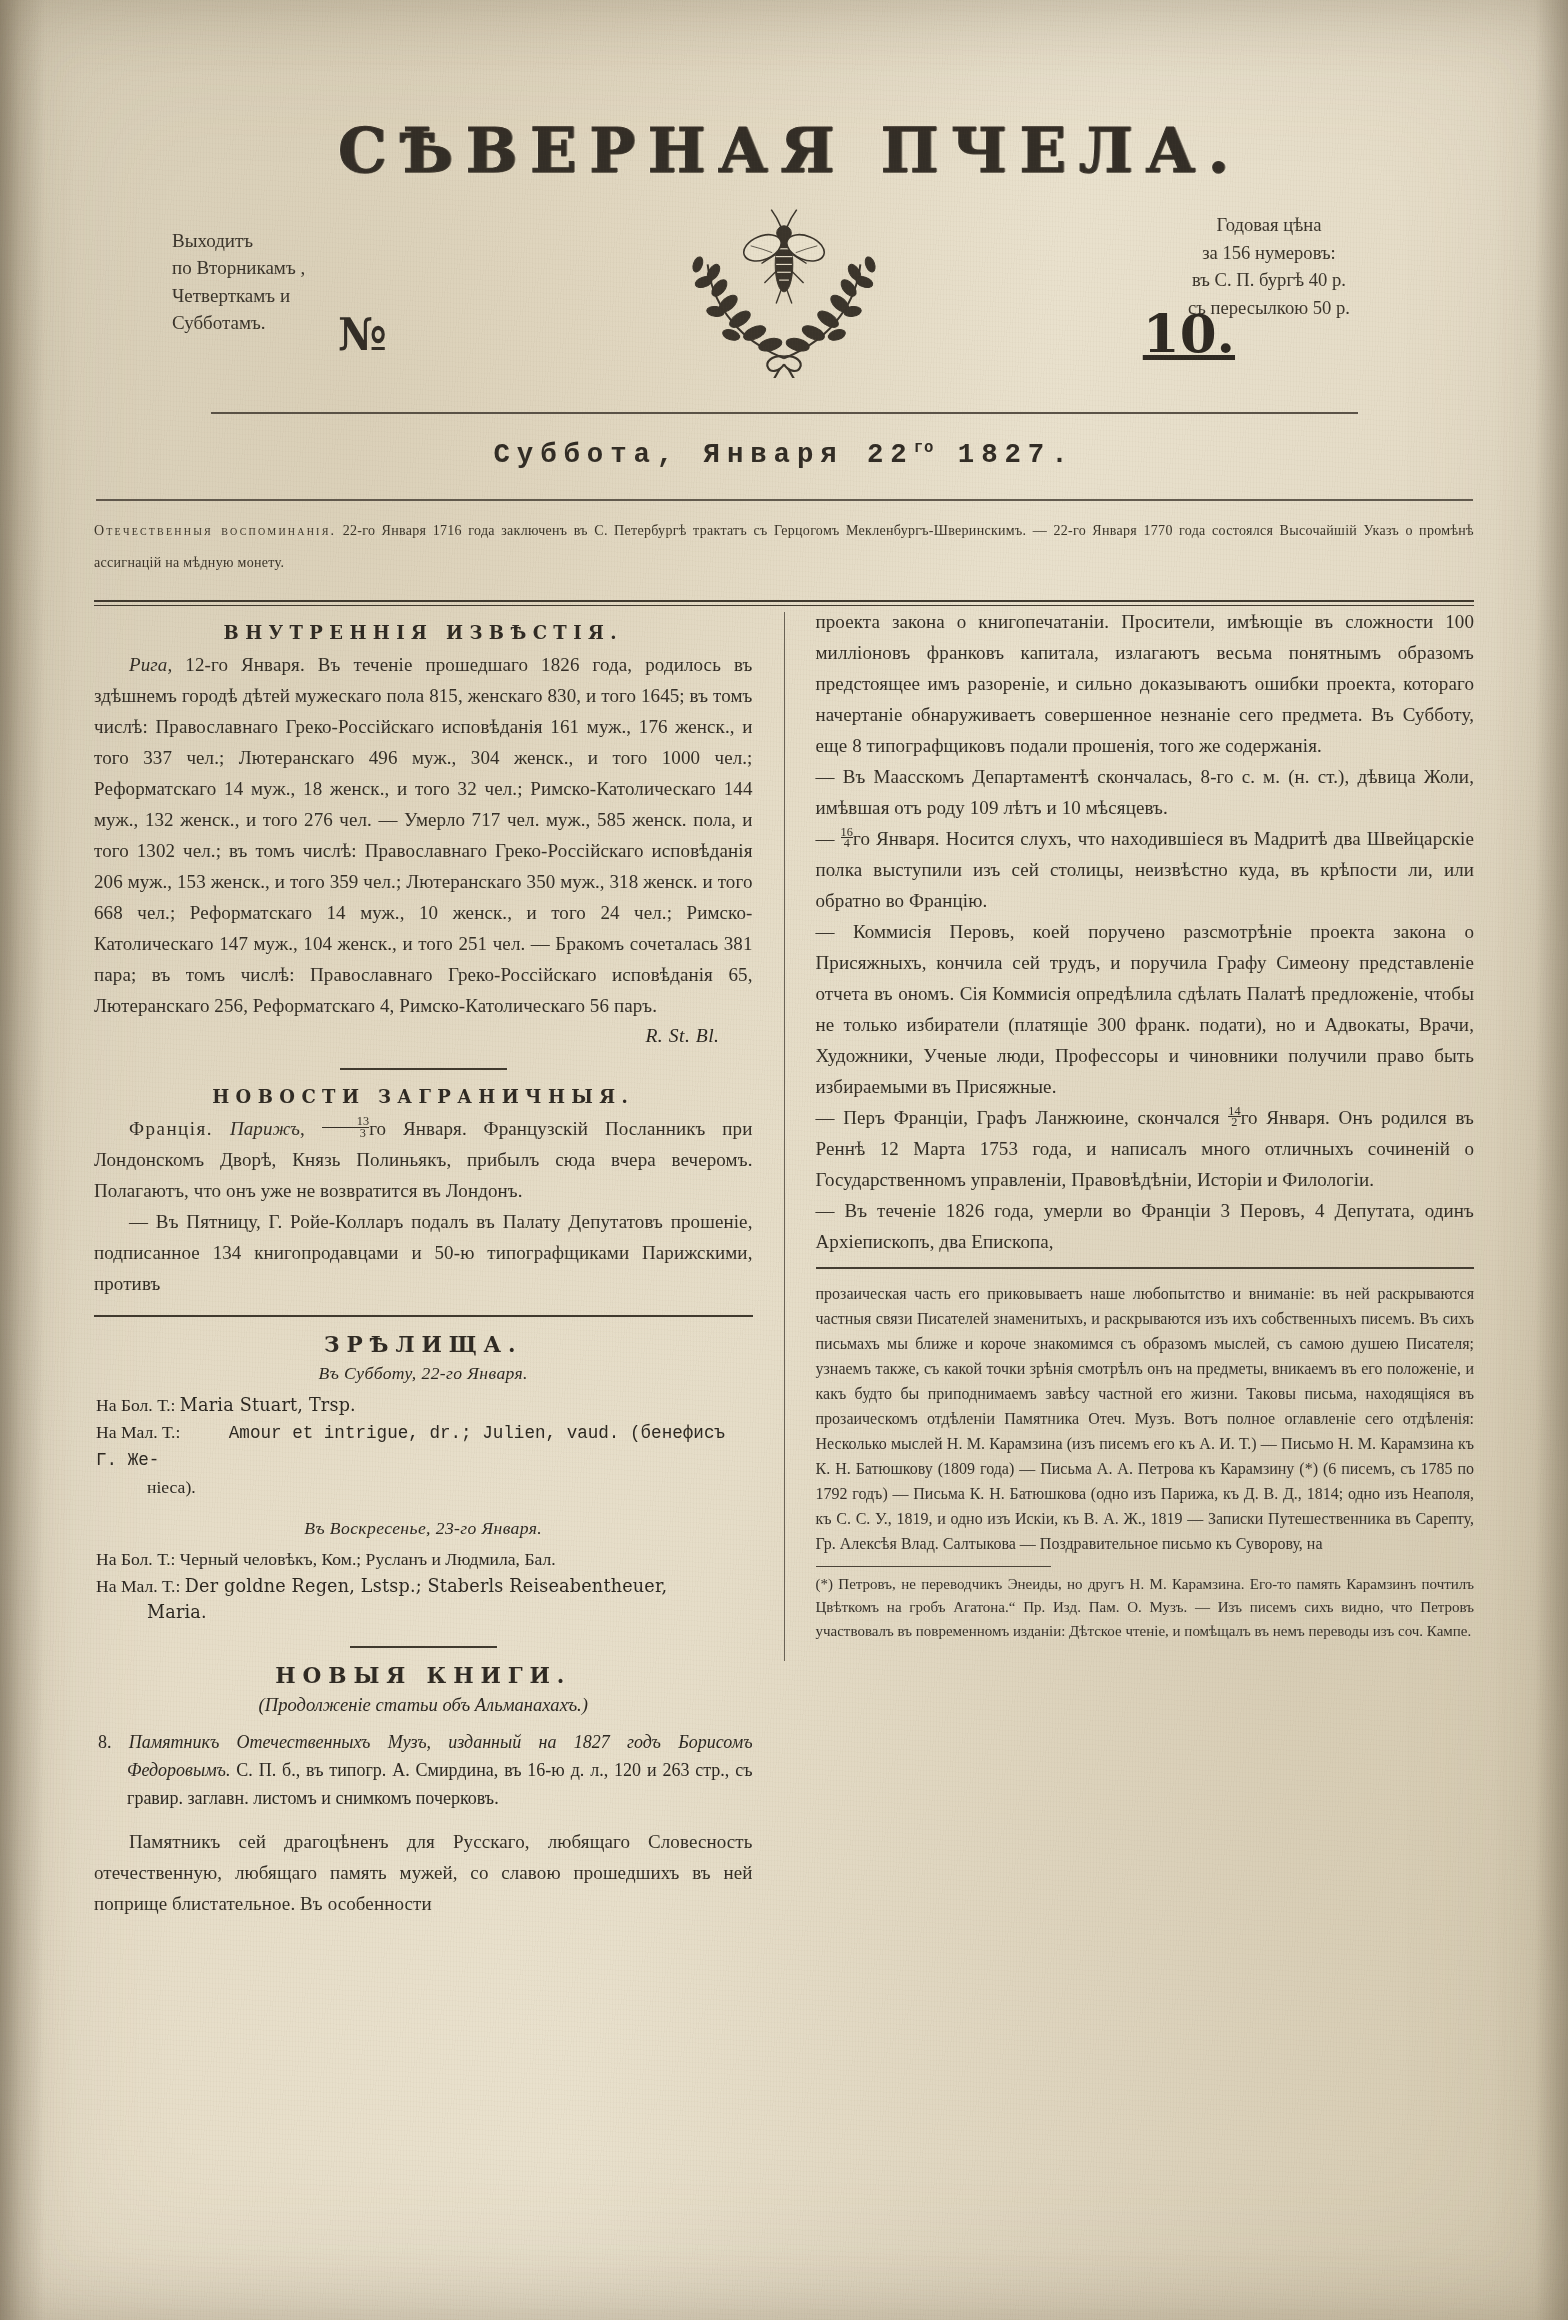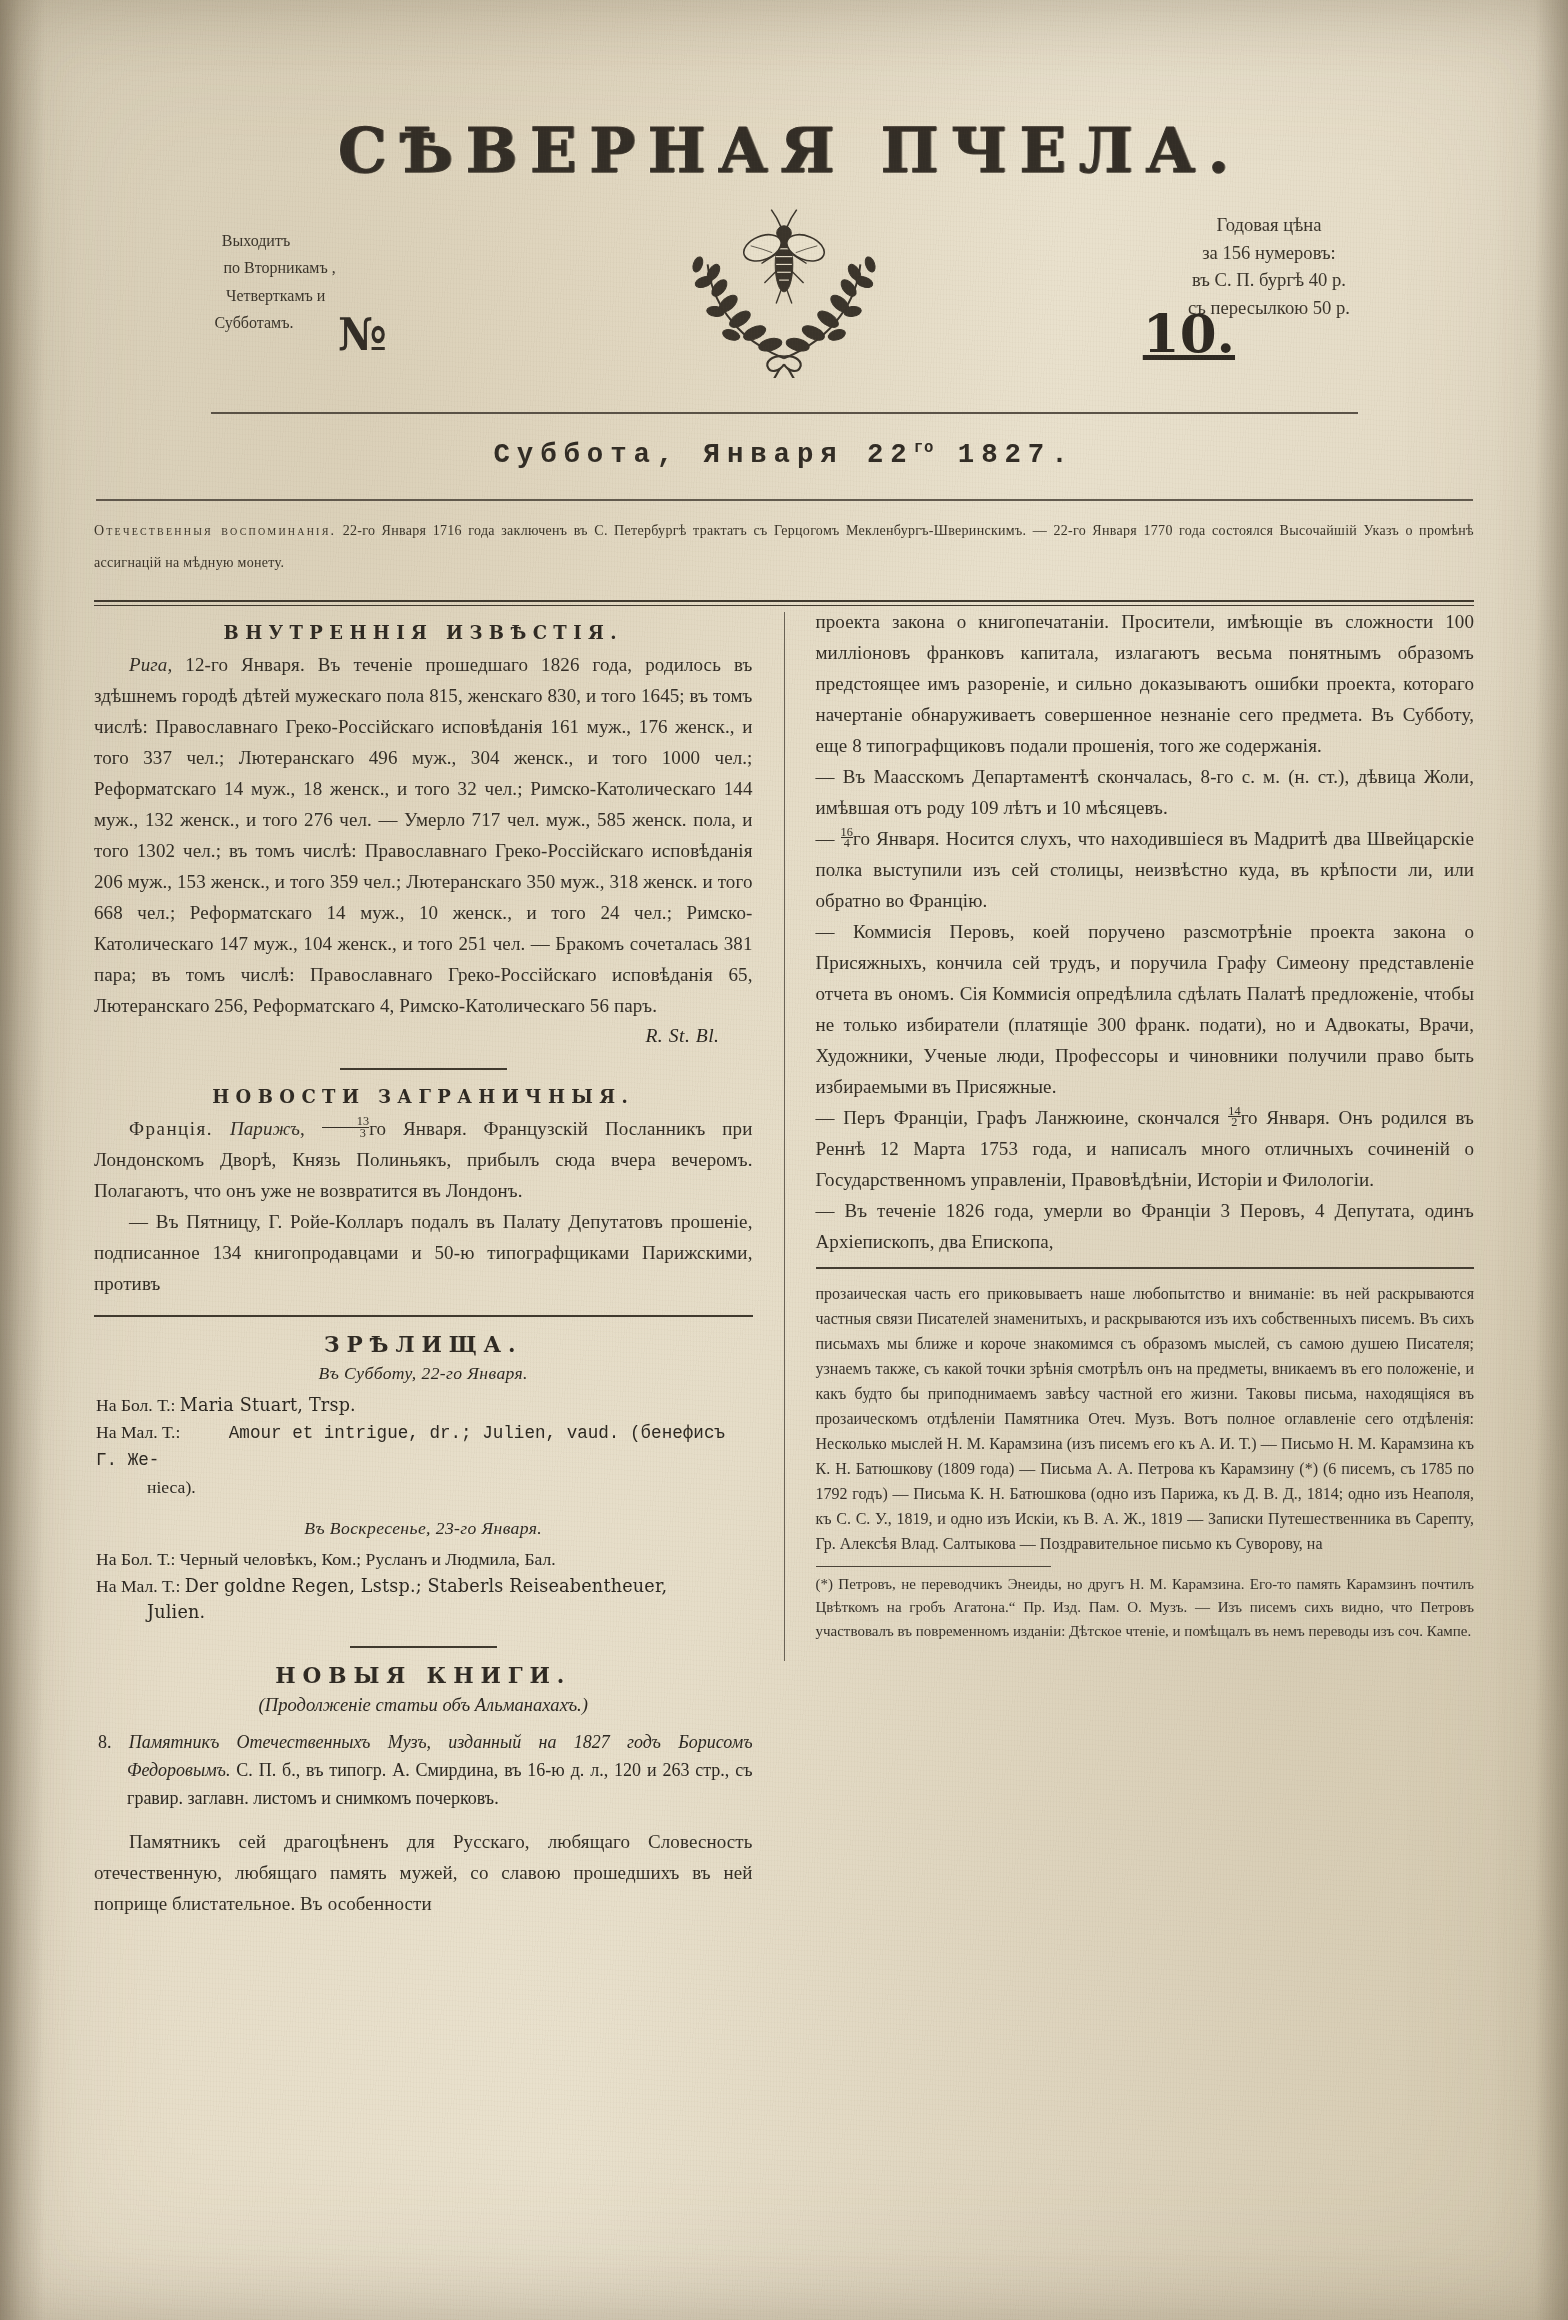--- a/index.html
+++ b/index.html
@@ -92,24 +92,24 @@
 
   .head-row {
     position: relative;
     height: 206px;
     margin-top: 5.9px;
   }
   .pub-days {
     position: absolute;
     left: 118px;
     top: 35px;
-    font-size: 16px;
+    font-size: 19px;
     line-height: 27.4px;
     color: #3a342b;
-    text-align: center;
+    text-align: left;
     width: 225px;
   }
   .pub-days div { white-space: nowrap; }
   .pub-days .l1 { padding-right: 57px; }
   .pub-days .l2 { padding-right: 9.8px; }
   .pub-days .l3 { padding-right: 17.6px; }
   .pub-days .l4 { padding-right: 61px; }
 
   .price {
     position: absolute;
@@ -514,21 +514,21 @@
 
           <p class="zrel-line">
             <span>На Бол. Т.:</span>
             <span>Черный человѣкъ, Ком.; Русланъ и Людмила, Бал.</span>
           </p>
           <p class="zrel-line">
             <span>На Мал. Т.:</span>
             <span class="fraktur">Der goldne Regen, Lstsp.; Staberls Reiseabentheuer,</span>
           </p>
           <p class="zrel-line">
-            <span class="hang fraktur">Julien.</span>
+            <span class="hang fraktur">Maria.</span>
           </p>
 
           <hr class="rule-short" style="width:147px;margin-top:19.6px;">
           <div class="sec-title small">НОВЫЯ КНИГИ.</div>
           <div class="subtitle-it">(Продолженіе статьи объ Альманахахъ.)</div>
 
           <p class="book-entry">
             <span class="rom">8.</span>
             <span>Памятникъ Отечественныхъ Музъ, изданный на 1827 годъ Борисомъ Федоровымъ.</span>
             <span class="rom">С. П. б., въ типогр. А. Смирдина, въ 16-ю д. л., 120 и 263 стр., съ гравир. заглавн. листомъ и снимкомъ почерковъ.</span>

